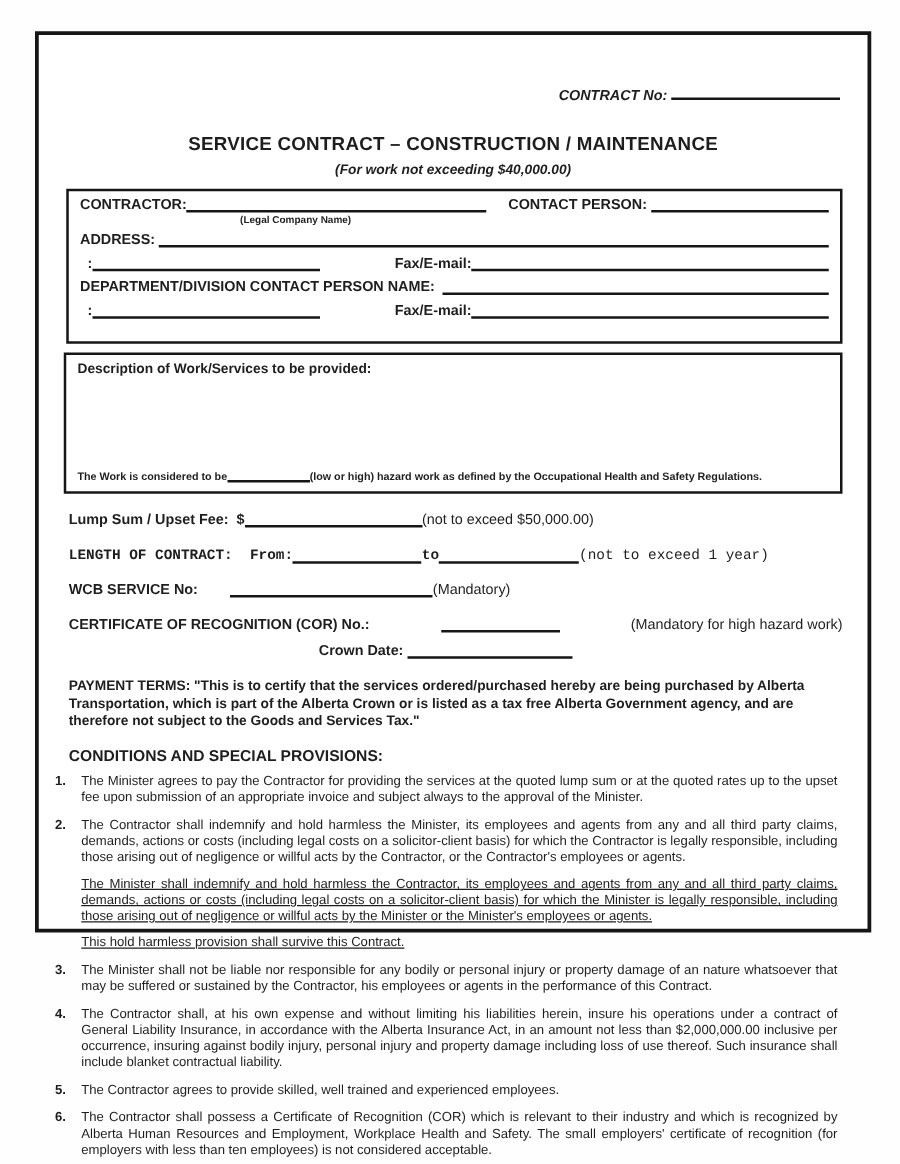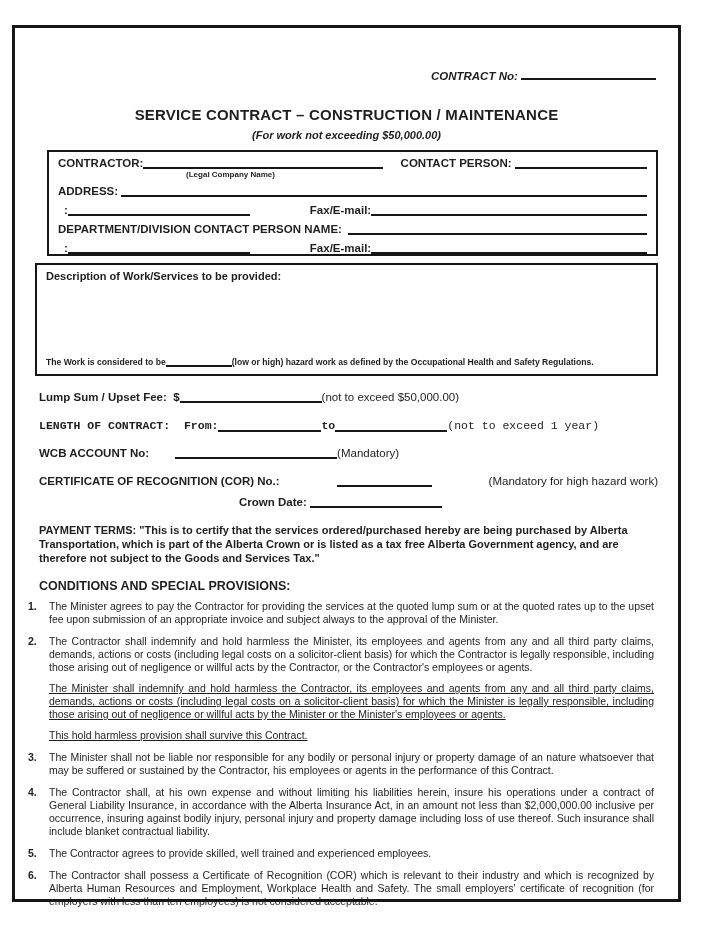--- a/index.html
+++ b/index.html
@@ -2,36 +2,36 @@
 <html><head>
 <meta charset="utf-8">
 <style>
   * { box-sizing: border-box; }
   html, body { margin: 0; padding: 0; background: #ffffff; }
   .canvas {
     position: relative; width: 720px; height: 931px; background: #fefefe;
     font-family: "Liberation Sans", sans-serif; color: #1e1e1e; overflow: hidden;
   }
   .page {
-    position: absolute; left: 12px; top: 25px; width: 669px; height: 877px;
+    position: absolute; left: 28px; top: 25px; width: 669px; height: 721px;
     border: 3px solid #161616; background: #ffffff;
   }
   .blank { display: inline-block; border-bottom: 2px solid #161616; height: 12px; }
 
   
   .contract-no-row {
     margin: 28px 22px 0 0; text-align: right;
     font-size: 11.5px; font-weight: bold; font-style: italic; white-space: pre;
   }
   .contract-no-row .blank { width: 135px; }
   .doc-title { margin-top: 12px; text-align: center; font-size: 15px; font-weight: bold; letter-spacing: .2px; }
   .doc-subtitle { margin-top: 6px; text-align: center; font-size: 11px; font-weight: bold; font-style: italic; }
 
   
-  .cbox { margin: 9px 20px 0 32px; border: 2px solid #161616; padding: 5px 9px 0 9px; }
+  .cbox { margin: 9px 20px 0 22px; border: 2px solid #161616; padding: 5px 9px 18px 9px; }
   .crow { display: flex; align-items: flex-end; font-size: 11.5px; font-weight: bold; white-space: pre; }
   .crow .grow { flex: 1 1 auto; }
   .note-row { margin: 1px 0 0 70px; width: 205px; text-align: center; font-size: 8px; font-weight: bold; }
   .row-address { margin-top: 6px; }
   .row-phone { margin-top: 7px; }
   .row-dept { margin-top: 7px; }
   .crow .indent { margin-left: 6px; }
   .crow .b185 { width: 182px; }
   .crow .faxlbl { margin-left: 60px; }
   .crow .ml14 { margin-left: 14px; }
@@ -72,21 +72,21 @@
 <body>
 
 <div class="canvas">
   <div class="page">
 
     <div class="contract-no-row">
       <span>CONTRACT No: </span><span class="blank"></span>
     </div>
 
     <div class="doc-title">SERVICE CONTRACT – CONSTRUCTION / MAINTENANCE</div>
-    <div class="doc-subtitle">(For work not exceeding $50,000.00)</div>
+    <div class="doc-subtitle">(For work not exceeding $40,000.00)</div>
 
     <div class="cbox">
       <div class="crow">
         <span>CONTRACTOR:</span><span class="blank b240"></span><span class="ml14"> CONTACT PERSON: </span><span class="blank grow"></span>
       </div>
       <div class="note-row">(Legal Company Name)</div>
       <div class="crow row-address">
         <span>ADDRESS: </span><span class="blank grow"></span>
       </div>
       <div class="crow row-phone">
@@ -110,21 +110,21 @@
 
     <div class="fr fr-lump">
       <span class="fl">Lump Sum / Upset Fee:  $</span><span class="blank"></span><span class="fn">(not to exceed $50,000.00)</span>
     </div>
 
     <div class="fr fr-length">
       <span class="fl">LENGTH OF CONTRACT:  From:</span><span class="blank b1"></span><span class="fl">to</span><span class="blank b2"></span><span class="fn">(not to exceed 1 year)</span>
     </div>
 
     <div class="fr fr-wcb">
-      <span class="fl">WCB ACCOUNT No:</span><span class="gap"></span><span class="blank"></span><span class="fn">(Mandatory)</span>
+      <span class="fl">WCB SERVICE No:</span><span class="gap"></span><span class="blank"></span><span class="fn">(Mandatory)</span>
     </div>
 
     <div class="fr fr-cor">
       <span class="fl">CERTIFICATE OF RECOGNITION (COR) No.:</span><span class="gap1"></span><span class="blank"></span><span class="gap2"></span><span class="fn">(Mandatory for high hazard work)</span>
     </div>
 
     <div class="fr fr-expiry">
       <span class="pad"></span><span class="fl">Crown Date: </span><span class="blank"></span>
     </div>
 

